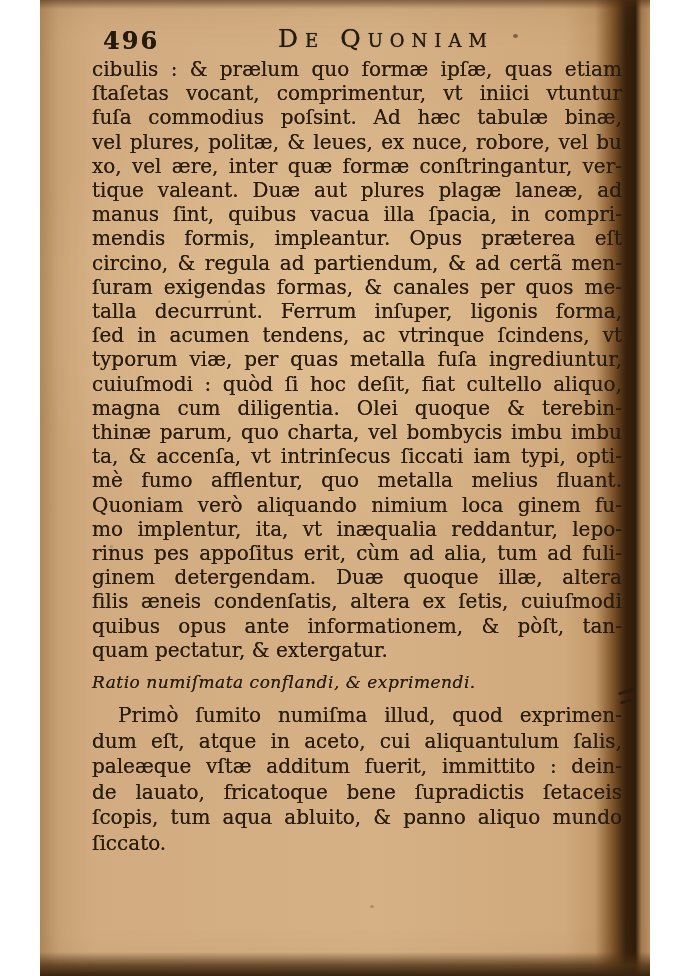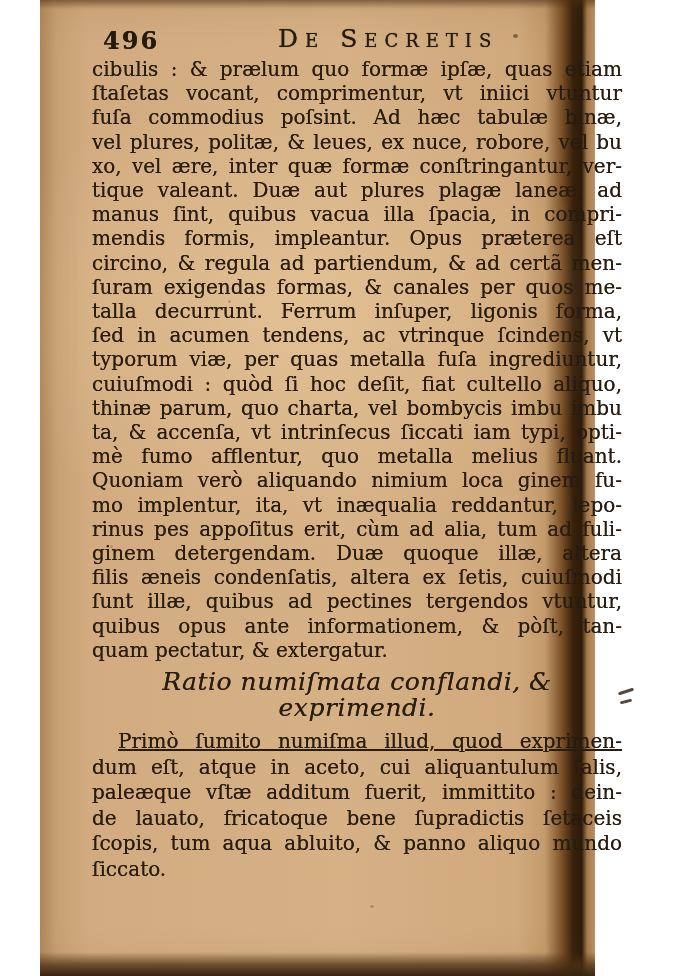--- a/index.html
+++ b/index.html
@@ -2,21 +2,21 @@
 <html><head>
 <meta charset="utf-8">
 <style>
   html,body{margin:0;padding:0;}
   body{
     width:690px;height:976px;position:relative;overflow:hidden;
     background:#ffffff;
     font-family:"DejaVu Serif", serif;
   }
   .page{
-    position:absolute;left:40px;top:0;width:555px;height:976px;
+    position:absolute;left:40px;top:0;width:610px;height:976px;
     background:
       
       linear-gradient(to bottom, rgba(70,42,16,.55) 0px, rgba(70,42,16,0) 9px),
       
       linear-gradient(to bottom, rgba(0,0,0,0) 952px, rgba(74,46,18,.75) 965px, #31200e 976px),
       
       radial-gradient(ellipse 430px 330px at 46% 32%, rgba(236,205,160,.55), rgba(236,205,160,0) 72%),
       
       linear-gradient(to right,
         #b68f60 0%, #cba578 3%, #d2ac80 9%,
@@ -40,61 +40,61 @@
   }
 
   .text{
     position:absolute;left:52px;top:57px;width:530px;
     color:#281c10;font-size:20px;
     text-shadow:0 0 .6px rgba(40,28,14,.85);
   }
   .line{ line-height:24.2px; text-align:justify; text-align-last:justify; }
   .line-end{ line-height:24.2px; text-align:left; }
   .heading{
-    font-style:italic; text-align:center; font-size:25px;
+    font-style:italic; text-align:left; font-size:17px;
     line-height:26px; margin-top:7px; letter-spacing:.5px;
   }
   .para2{ margin-top:8px; }
   .para2 .line, .para2 .line-first{ line-height:25.6px; }
-  .line-first{ text-indent:26px; text-align:justify; text-align-last:justify;text-decoration:underline; }
+  .line-first{ text-indent:26px; text-align:justify; text-align-last:justify; }
   .line-right{ line-height:25.6px; }
 </style>
 </head>
 <body>
 
 <div class="page">
 
   <div class="header-number">496</div>
-  <div class="header-title">De Secretis</div>
+  <div class="header-title">De Quoniam</div>
 
   <div class="text">
     <div>
         <div class="line">cibulis : &amp; prælum quo formæ ipſæ, quas etiam</div>
         <div class="line">ſtaſetas vocant, comprimentur, vt iniici vtuntur</div>
         <div class="line">fuſa commodius poſsint. Ad hæc tabulæ binæ,</div>
         <div class="line">vel plures, politæ, &amp; leues, ex nuce, robore, vel bu</div>
         <div class="line">xo, vel ære, inter quæ formæ conſtringantur, ver-</div>
         <div class="line">tique valeant. Duæ aut plures plagæ laneæ, ad</div>
         <div class="line">manus ſint, quibus vacua illa ſpacia, in compri-</div>
         <div class="line">mendis formis, impleantur. Opus præterea eſt</div>
         <div class="line">circino, &amp; regula ad partiendum, &amp; ad certã men-</div>
         <div class="line">ſuram exigendas formas, &amp; canales per quos me-</div>
         <div class="line">talla decurrunt. Ferrum inſuper, ligonis forma,</div>
         <div class="line">ſed in acumen tendens, ac vtrinque ſcindens, vt</div>
         <div class="line">typorum viæ, per quas metalla fuſa ingrediuntur,</div>
         <div class="line">cuiuſmodi : quòd ſi hoc deſit, fiat cultello aliquo,</div>
+        <div class="line">magna cum diligentia. Olei quoque &amp; terebin-</div>
         <div class="line">thinæ parum, quo charta, vel bombycis imbu imbu</div>
         <div class="line">ta, &amp; accenſa, vt intrinſecus ſiccati iam typi, opti-</div>
         <div class="line">mè fumo afflentur, quo metalla melius fluant.</div>
         <div class="line">Quoniam verò aliquando nimium loca ginem fu-</div>
         <div class="line">mo implentur, ita, vt inæqualia reddantur, lepo-</div>
         <div class="line">rinus pes appoſitus erit, cùm ad alia, tum ad fuli-</div>
         <div class="line">ginem detergendam. Duæ quoque illæ, altera</div>
         <div class="line">filis æneis condenſatis, altera ex ſetis, cuiuſmodi</div>
-        <div class="line">ſunt illæ, quibus ad pectines tergendos vtuntur,</div>
         <div class="line">quibus opus ante informationem, &amp; pòſt, tan-</div>
       </div>
     <div class="line-end">quam pectatur, &amp; extergatur.</div>
 
     <div class="heading">Ratio numiſmata conflandi, &amp; exprimendi.</div>
 
     <div class="para2">
       <div class="line-first">Primò ſumito numiſma illud, quod exprimen-</div>
       <div>
           <div class="line">dum eſt, atque in aceto, cui aliquantulum ſalis,</div>

